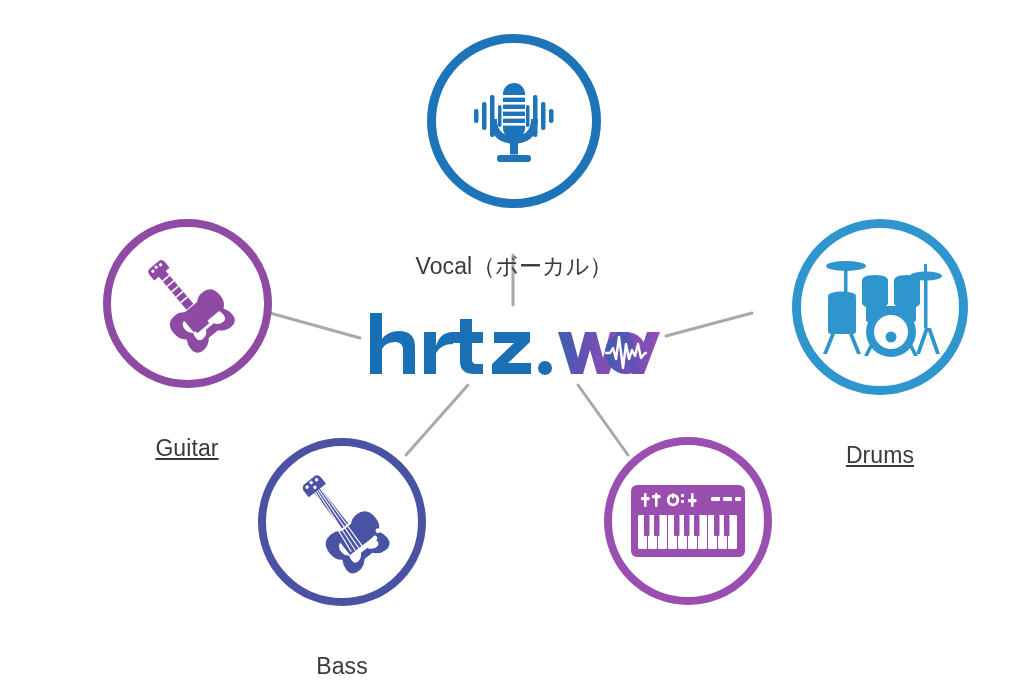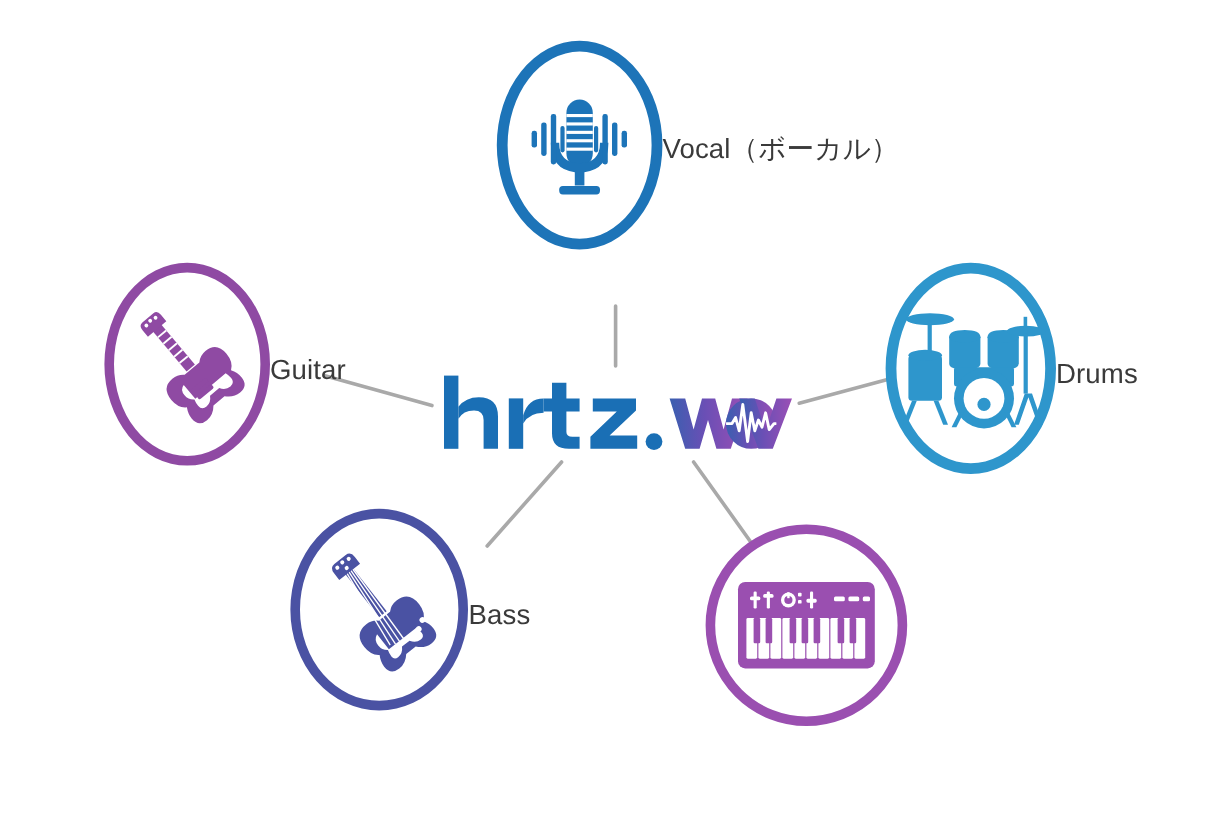--- a/index.html
+++ b/index.html
@@ -39,22 +39,23 @@
     align-items: center;
     justify-content: center;
   }
   #logo-svg { display: block; }
 
   
   .node {
     position: absolute;
     width: 200px;
     display: flex;
-    flex-direction: row;
+    flex-direction: column;
     align-items: center;
+    gap: 36px;
   }
   .node-circle {
     box-sizing: border-box;
     border-radius: 50%;
     background: #ffffff;
     display: flex;
     align-items: center;
     justify-content: center;
   }
   .node-label {
@@ -64,33 +65,33 @@
     font-size: 23px;
     line-height: 1.27;
     letter-spacing: 0.1px;
     white-space: nowrap;
   }
   .node-label .jp { display: block; }
 
   
   #node-vocal    { left: 414px; top: 34px; }
   #node-guitar   { left:  87px; top: 219px; }
-  #node-drums    { left: 738px; top: 219px; }
-  #node-bass     { left: 242px; top: 424px; }
+  #node-drums    { left: 780px; top: 219px; }
+  #node-bass     { left: 242px; top: 438px; }
   #node-keyboard { left: 588px; top: 437px; }
 
   #node-vocal    .node-circle { width: 174px; height: 174px; border: 9px solid #1d74b8; }
   #node-guitar   .node-circle { width: 169px; height: 169px; border: 8px solid #8f4aa3; }
   #node-drums    .node-circle { width: 176px; height: 176px; border: 9px solid #2e96cc; }
   #node-bass     .node-circle { width: 168px; height: 168px; border: 8px solid #4a52a3; }
   #node-keyboard .node-circle { width: 168px; height: 168px; border: 8px solid #9a4fb0; }
 
   #node-vocal .node-label    { margin-top: 8px; }
   #node-drums .node-label,
-  #node-guitar .node-label   { margin-top: 10px; }
+  #node-guitar .node-label   { margin-top: 10px; text-decoration: underline; }
   #node-bass .node-label,
   #node-keyboard .node-label { margin-top: 10px; }
 </style>
 </head>
 <body>
 
 <div id="stage">
 
   <svg id="connectors" viewBox="0 0 1024 687" width="1024" height="687" aria-hidden="true">
     <g stroke="#a9a9a9" stroke-width="3" stroke-linecap="round" fill="none">

